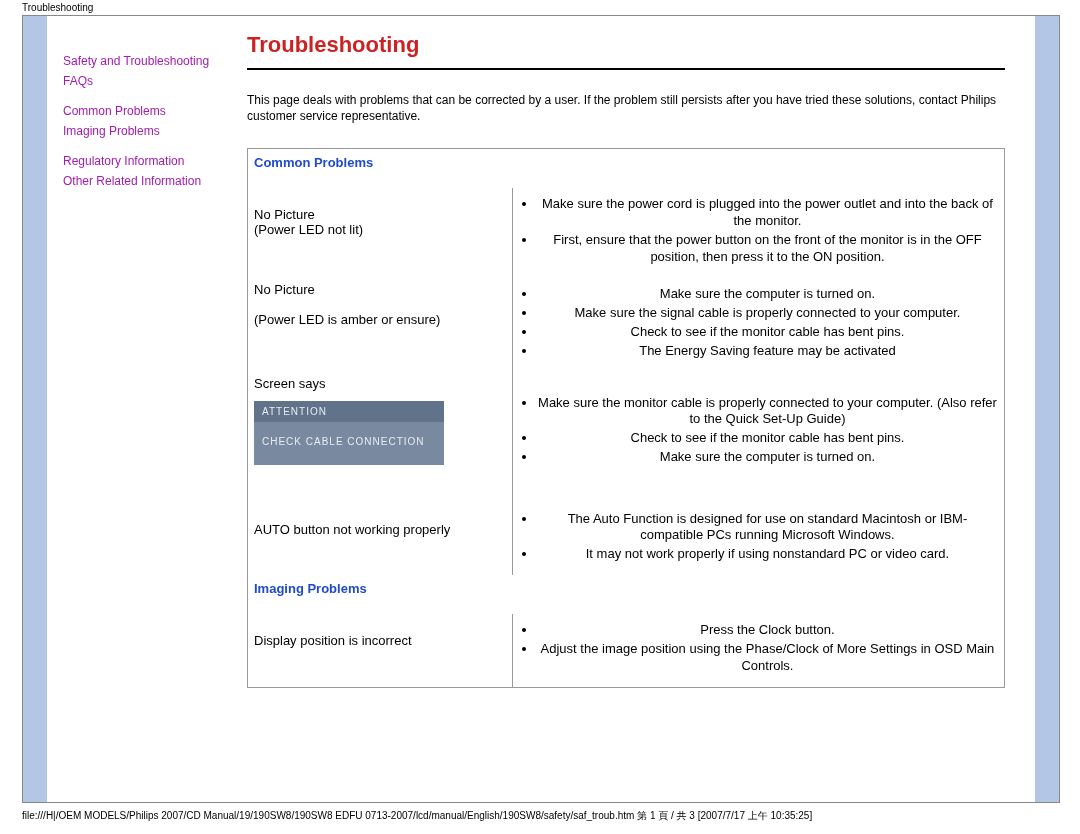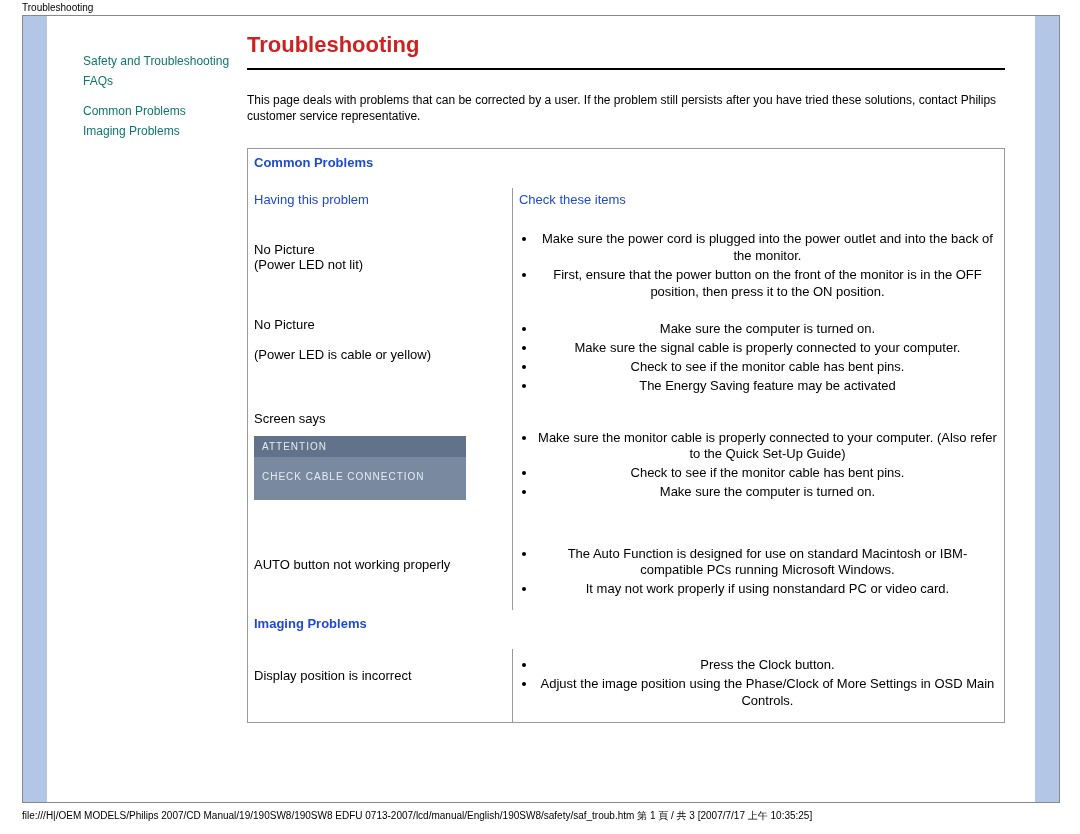--- a/index.html
+++ b/index.html
@@ -40,25 +40,24 @@
   }
   .side-nav {
     position: absolute;
     left: 16px;
     top: 36px;
     width: 170px;
     font-size: 12px;
     line-height: 1.5;
   }
   .side-nav a {
-    color: #0f766e;
+    color: #a21caf;
     text-decoration: none;
     display: inline-block;
     margin-bottom: 2px;
-    margin-left: 20px;
   }
   .side-nav .group { margin-bottom: 10px; }
   .main-col {
     position: absolute;
     left: 200px;
     right: 30px;
     top: 16px;
   }
   h1.page-title {
     color: #cc2222;
@@ -93,21 +92,21 @@
     font-weight: normal;
     padding: 4px 6px 16px 6px;
   }
   .problems-table td.left-cell  { width: 35%; border-right: 1px solid #999;}
   .problems-table td.right-cell { width: 65%; }
   .problems-table ul { margin: 4px 0 4px 18px; padding: 0; text-align: center; }
   .problems-table ul li { list-style: disc; margin: 0 0 2px 0; line-height: 1.3; }
   .no-top td    { border-top: none; }
   .no-bottom td { border-bottom: none; }
   .attn-box {
-    width: 212px;
+    width: 190px;
     background: #7989a0;
     color: #e8ecf2;
     font-size: 10px;
     margin-top: 10px;
   }
   .attn-box .bar {
     background: #61728b;
     padding: 5px 8px;
     letter-spacing: 1px;
   }
@@ -134,56 +133,56 @@
   <div class="inner">
     <nav class="side-nav">
       <div class="group">
         <a href="#">Safety and Troubleshooting</a><br>
         <a href="#">FAQs</a>
       </div>
       <div class="group">
         <a href="#">Common Problems</a><br>
         <a href="#">Imaging Problems</a>
       </div>
+      <div class="group">
+        <a href="#">Regulatory Information</a><br>
+        <a href="#">Other Related Information</a>
+      </div>
     </nav>
 
     <div class="main-col">
       <h1 class="page-title">Troubleshooting</h1>
       <div class="rule-top"></div>
       <p class="intro">This page deals with problems that can be corrected by a user. If the problem still persists after you have tried these solutions, contact Philips customer service representative.</p>
 
       <table class="problems-table">
 
         <tbody>
             <tr class="no-bottom">
           <td class="section-head" colspan="2">Common Problems</td>
         </tr>
-        <tr class="no-top no-bottom">
-          <td class="col-head left-cell">Having this problem</td>
-          <td class="col-head right-cell">Check these items</td>
-        </tr>
 
         <tr class="no-top no-bottom">
           <td class="left-cell">
             <br>
             <span>No Picture</span><br>
             <span>(Power LED not lit)</span>
           </td>
           <td class="right-cell">
             <ul>
               <li>Make sure the power cord is plugged into the power outlet and into the back of the monitor.</li>
               <li>First, ensure that the power button on the front of the monitor is in the OFF position, then press it to the ON position.</li>
             </ul>
           </td>
         </tr>
 
         <tr class="no-top no-bottom">
           <td class="left-cell">
             <span>No Picture</span><br><br>
-            <span>(Power LED is cable or yellow)</span>
+            <span>(Power LED is amber or ensure)</span>
           </td>
           <td class="right-cell">
             <ul>
               <li>Make sure the computer is turned on.</li>
               <li>Make sure the signal cable is properly connected to your computer.</li>
               <li>Check to see if the monitor cable has bent pins.</li>
               <li>The Energy Saving feature may be activated</li>
             </ul>
           </td>
         </tr>

